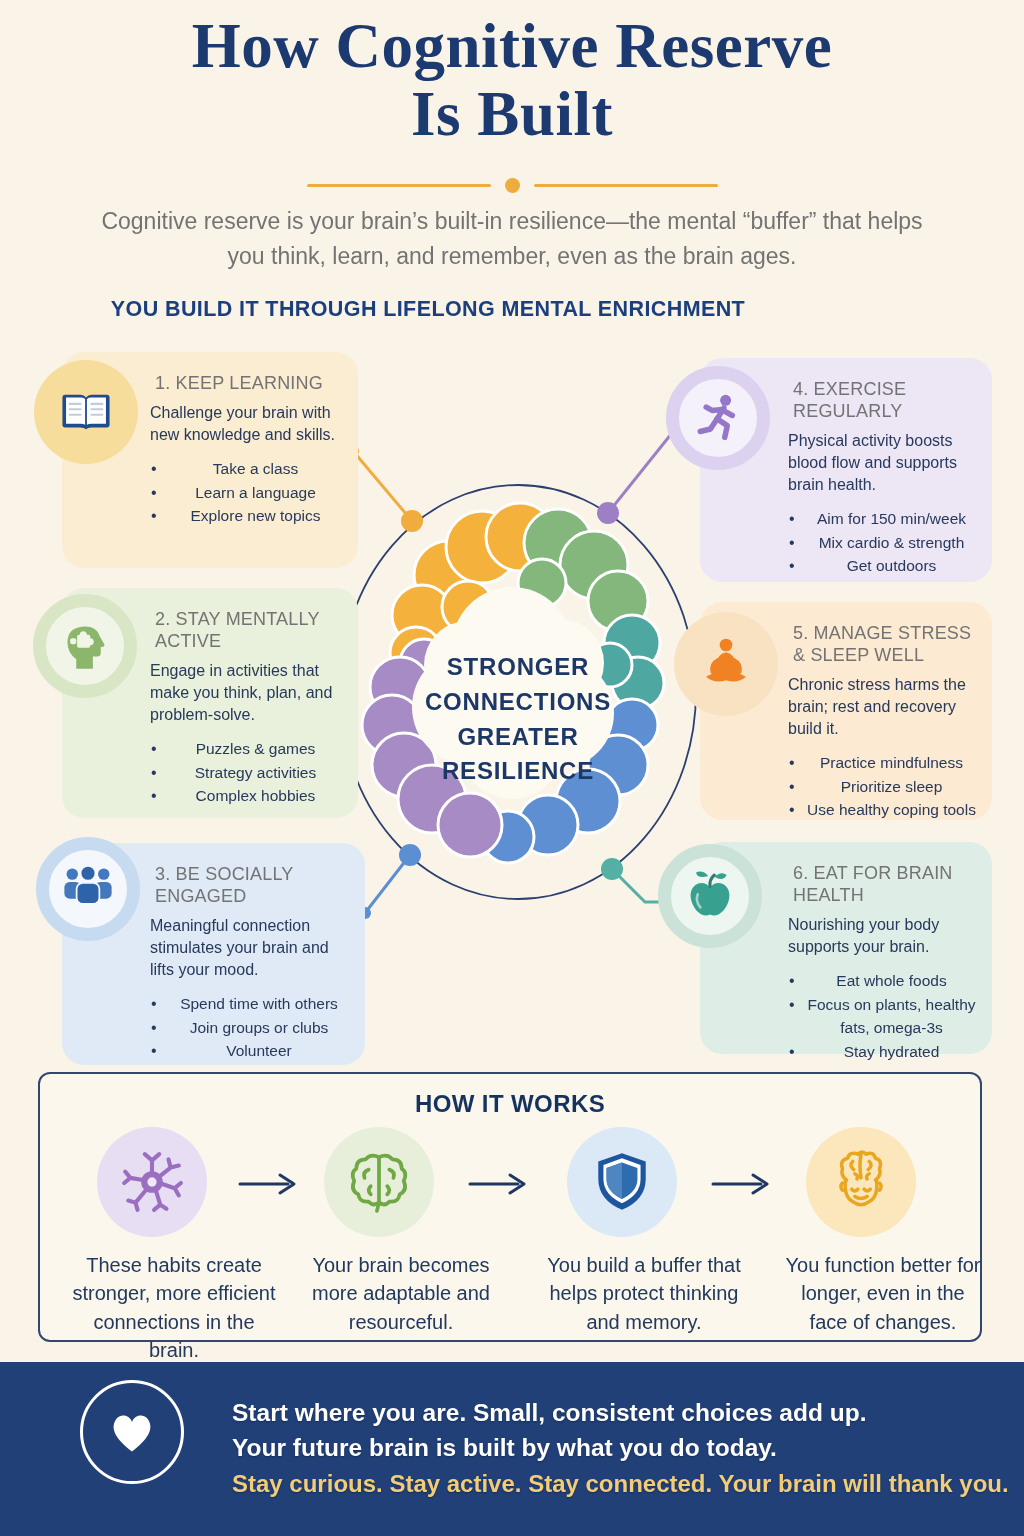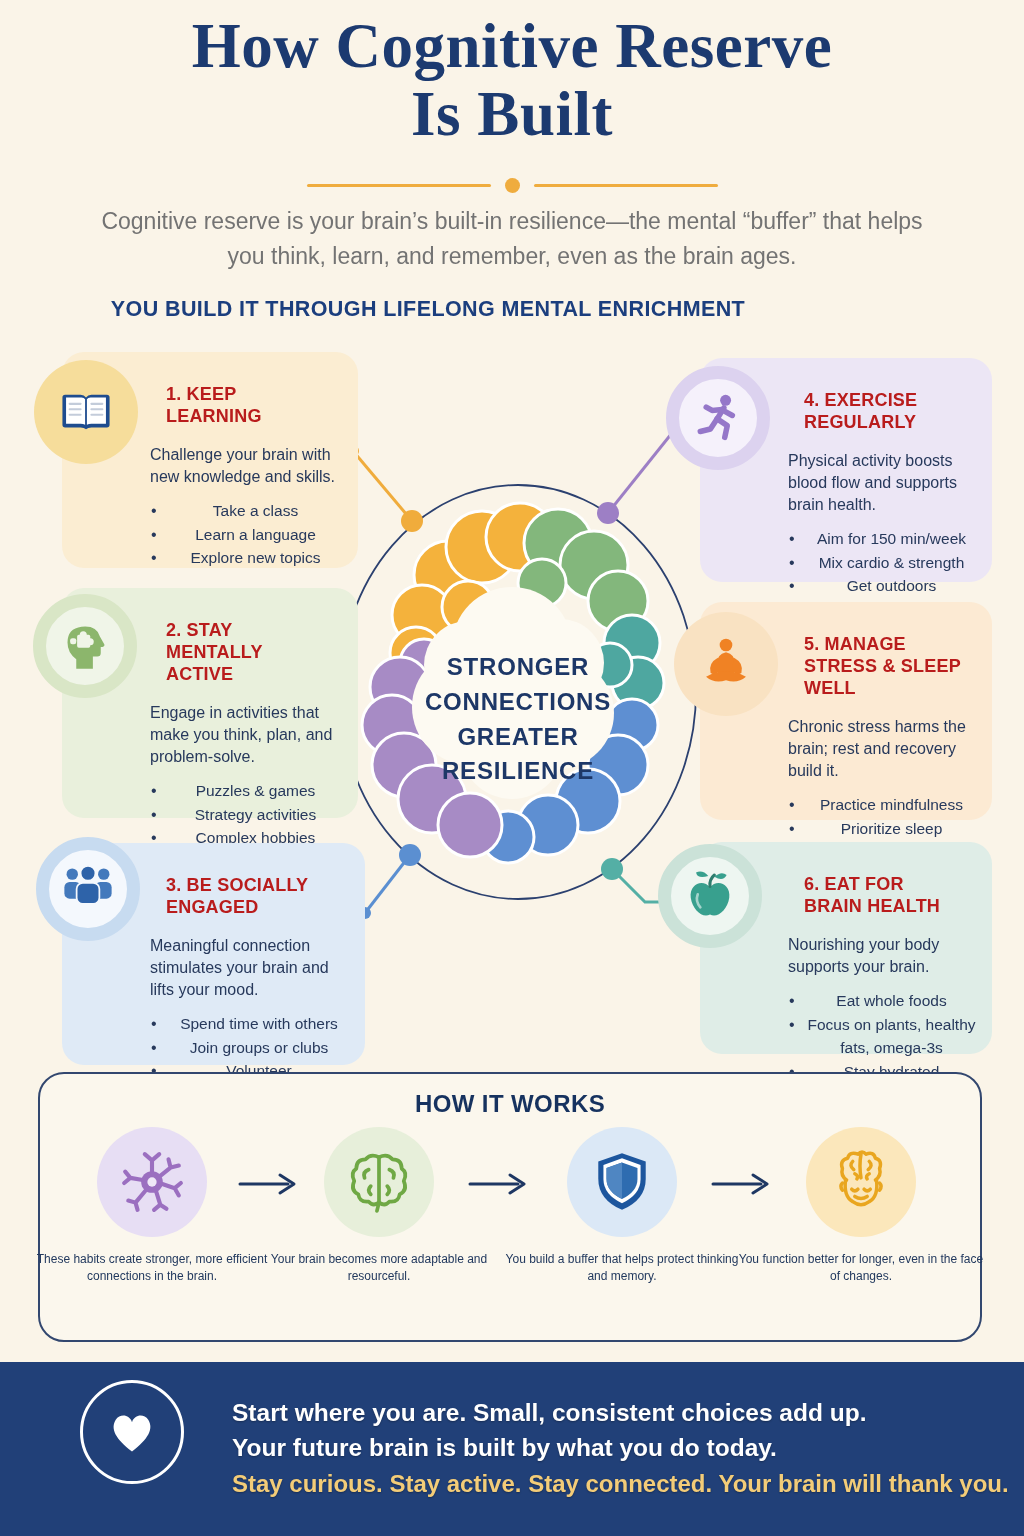--- a/index.html
+++ b/index.html
@@ -13,38 +13,38 @@
   .divider .bar{width:184px;height:3px;background:#EFAC3E;border-radius:2px;}
   .divider .dot{width:15px;height:15px;border-radius:50%;background:#EFAC3E;}
   .intro{position:absolute;top:204px;left:87px;width:850px;text-align:center;
          font-size:23px;line-height:1.5;color:#737373;font-weight:500;}
   .buildline{position:absolute;top:297px;left:0;width:856px;text-align:center;
          font-size:21.5px;font-weight:800;color:#1B3E7E;letter-spacing:.4px;}
   
   .card{position:absolute;border-radius:22px;}
   .icon-circle{position:absolute;border-radius:50%;display:flex;align-items:center;justify-content:center;z-index:2;}
   .card-body{position:relative;margin-left:88px;padding:16px 14px 10px 0;}
-  .card-body h3{margin:16px;font-size:18px;line-height:1.22;font-weight:700;color:#b91c1c;letter-spacing:.2px;}
+  .card-body h3{margin:5px;font-size:18px;line-height:1.22;font-weight:400;color:#737373;letter-spacing:.2px;}
   .card-body p{margin:7px 0 0 0;font-size:16px;line-height:1.38;color:#27395C;font-weight:500;}
   .card-body ul{margin:11px 0 0 0;padding:0;list-style:none;text-align:center;}
   .card-body li{position:relative;padding-left:17px;font-size:15.5px;line-height:1.52;color:#27395C;font-weight:500;}
   .card-body li::before{content:"•";position:absolute;left:1px;top:0;color:#27395C;font-size:16px;}
   
   .center-svg{position:absolute;left:320px;top:425px;}
   .center-text{position:absolute;left:408px;top:650px;width:220px;text-align:center;
         font-size:24px;font-weight:800;color:#1D3767;letter-spacing:.8px;line-height:1.45;}
   
   .how-panel{position:absolute;left:38px;top:1072px;width:944px;height:270px;
-        border:2px solid #32476F;border-radius:26px;background:#FBF7ED;box-sizing:border-box;}
+        border:2px solid #32476F;border-radius:12px;background:#FBF7ED;box-sizing:border-box;}
   .how-title{position:absolute;top:16px;left:0;width:100%;text-align:center;
         font-size:24px;font-weight:800;color:#16325F;letter-spacing:.4px;}
   .step{position:absolute;width:250px;text-align:center;}
   .step-circle{width:110px;height:110px;border-radius:50%;margin:0 auto;
         display:flex;align-items:center;justify-content:center;}
-  .step-caption{margin-top:14px;font-size:12px;line-height:1.42;color:#22395E;font-weight:500;}
+  .step-caption{margin-top:14px;font-size:20px;line-height:1.42;color:#22395E;font-weight:500;margin-left:44px;}
   .step-arrow{position:absolute;top:98px;}
   
   .banner{position:absolute;left:0;top:1362px;width:1024px;height:225px;background:#214078;}
   .heart-circle{position:absolute;left:80px;top:18px;width:98px;height:98px;border:3px solid #FFFFFF;
         border-radius:50%;display:flex;align-items:center;justify-content:center;}
   .banner-text{position:absolute;left:232px;top:34px;}
   .banner-line{font-size:24.5px;font-weight:700;color:#FFFFFF;line-height:1.42;text-shadow:0 1px 2px rgba(0,0,0,.3);}
   .banner-tagline{margin-top:4px;font-size:24px;font-weight:700;color:#F3CC78;text-shadow:0 1px 2px rgba(0,0,0,.3);}
 </style>
 </head>

